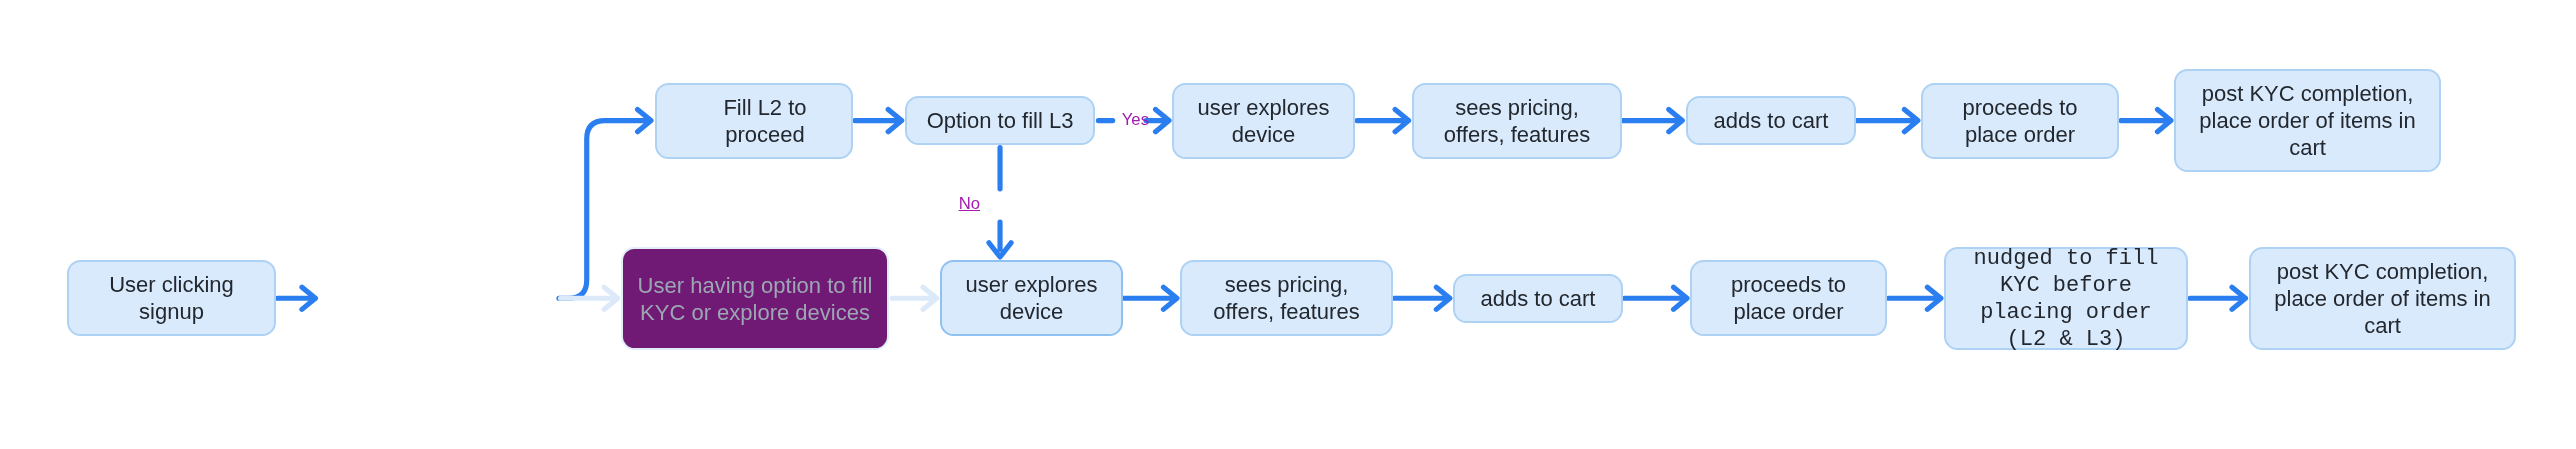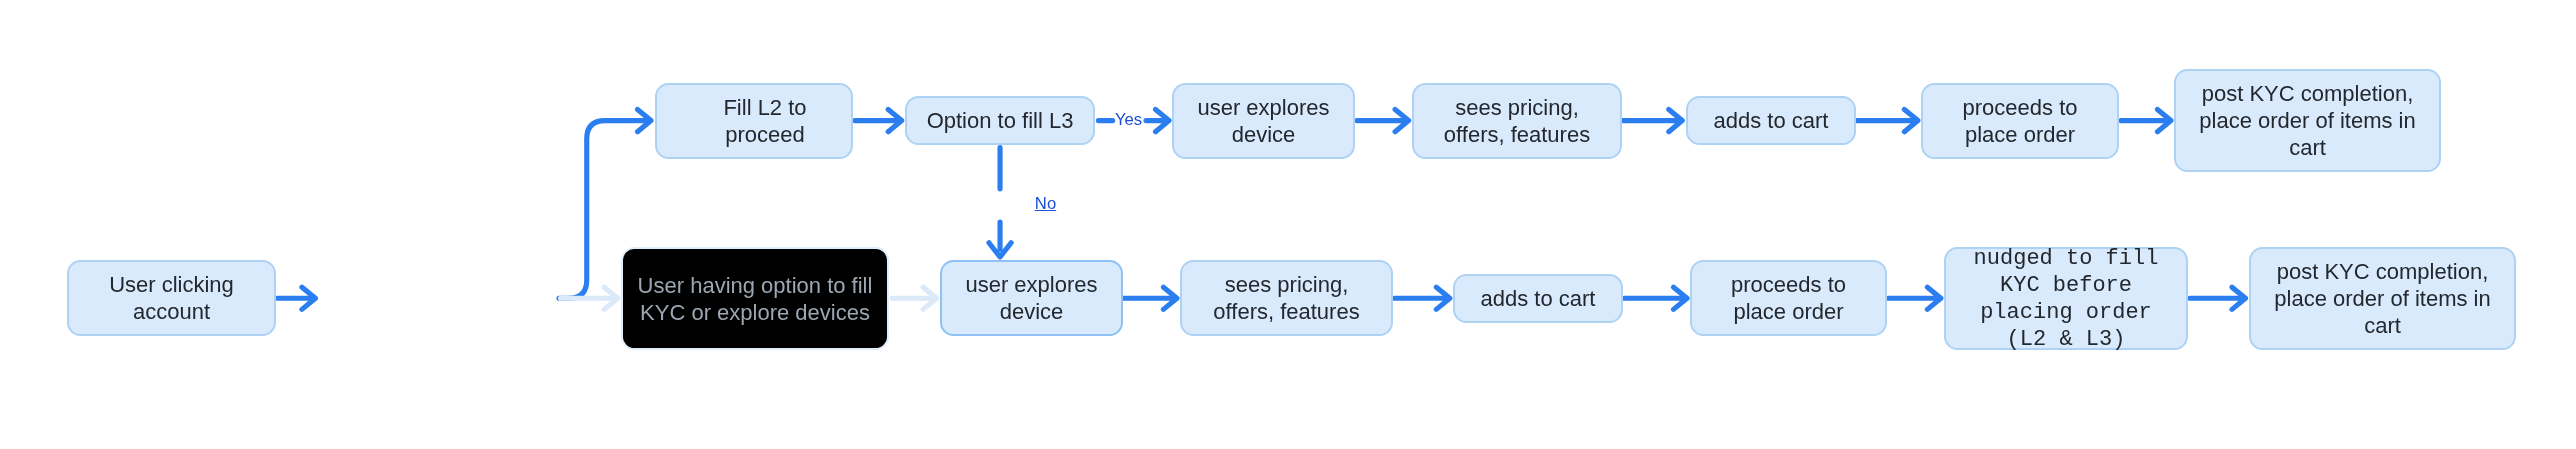--- a/index.html
+++ b/index.html
@@ -34,33 +34,33 @@
     background: #d9eafc;
     border: 2.4px solid #aed2f4;
     border-radius: 13.5px;
     color: #23272e;
     font-size: 22px;
     line-height: 27px;
     padding: 3.2px 11px;
     cursor: default;
   }
   .node.faded {
-    background: #000000;
+    background: #701a75;
     border-color: #e2edfa;
     color: #9ca7b3;
   }
   .node.highlight {
     border-color: #8fc1f2;
   }
   .edge-label {
     position: absolute;
-    color: #1d4ed8;
+    color: #a21caf;
     font-size: 16.7px;
     line-height: 20.6px;
-    text-align: center;
+    text-align: right;
     width: 41px;
   }
   path.edge {
     stroke: #2b7ef0;
     stroke-width: 6.5;
     fill: none;
     stroke-linecap: round;
     stroke-linejoin: round;
   }
   path.edge.faded {
@@ -101,31 +101,31 @@
     <path class="edge" d="M1757,376 H1819 M1810,362 L1827,376 L1810,390"></path>
 
     <path class="edge" d="M2047,376 H2118 M2109,362 L2126,376 L2109,390"></path>
 
     <path class="edge" d="M2380,376 H2438 M2429,362 L2446,376 L2429,390"></path>
 
     <path class="edge" d="M2760,376 H2822 M2813,362 L2830,376 L2813,390"></path>
   </svg>
 
   <div class="edge-label" style="left:1108px; top:110px;">Yes</div>
-  <div class="edge-label" style="left:1025px; top:194px;text-decoration:underline;">No</div>
+  <div class="edge-label" style="left:939px; top:194px;text-decoration:underline;">No</div>
 
   <div class="node" style="left:655px; top:83px; width:198px; height:76px;padding-left:33px;">Fill L2 to proceed</div>
   <div class="node" style="left:905px; top:96px; width:190px; height:49px;">Option to fill L3</div>
   <div class="node" style="left:1172px; top:83px; width:183px; height:76px;">user explores device</div>
   <div class="node" style="left:1412px; top:83px; width:210px; height:76px;">sees pricing, offers, features</div>
   <div class="node" style="left:1686px; top:96px; width:170px; height:49px;">adds to cart</div>
   <div class="node" style="left:1921px; top:83px; width:198px; height:76px;">proceeds to place order</div>
   <div class="node" style="left:2174px; top:69px; width:267px; height:103px;">post KYC completion, place order of items in cart</div>
 
-  <div class="node" style="left:67px; top:260px; width:209px; height:76px;">User clicking account</div>
+  <div class="node" style="left:67px; top:260px; width:209px; height:76px;">User clicking signup</div>
   <div class="node faded" style="left:621px; top:247px; width:268px; height:103px;">User having option to fill KYC or explore devices</div>
   <div class="node highlight" style="left:940px; top:260px; width:183px; height:76px;">user explores device</div>
   <div class="node" style="left:1180px; top:260px; width:213px; height:76px;">sees pricing, offers, features</div>
   <div class="node" style="left:1453px; top:274px; width:170px; height:49px;">adds to cart</div>
   <div class="node" style="left:1690px; top:260px; width:197px; height:76px;">proceeds to place order</div>
   <div class="node" style="left:1944px; top:247px; width:244px; height:103px;font-family:Liberation Mono, monospace;">nudged to fill KYC before placing order (L2 &amp; L3)</div>
   <div class="node" style="left:2249px; top:247px; width:267px; height:103px;">post KYC completion, place order of items in cart</div>
 
 </div>
 

